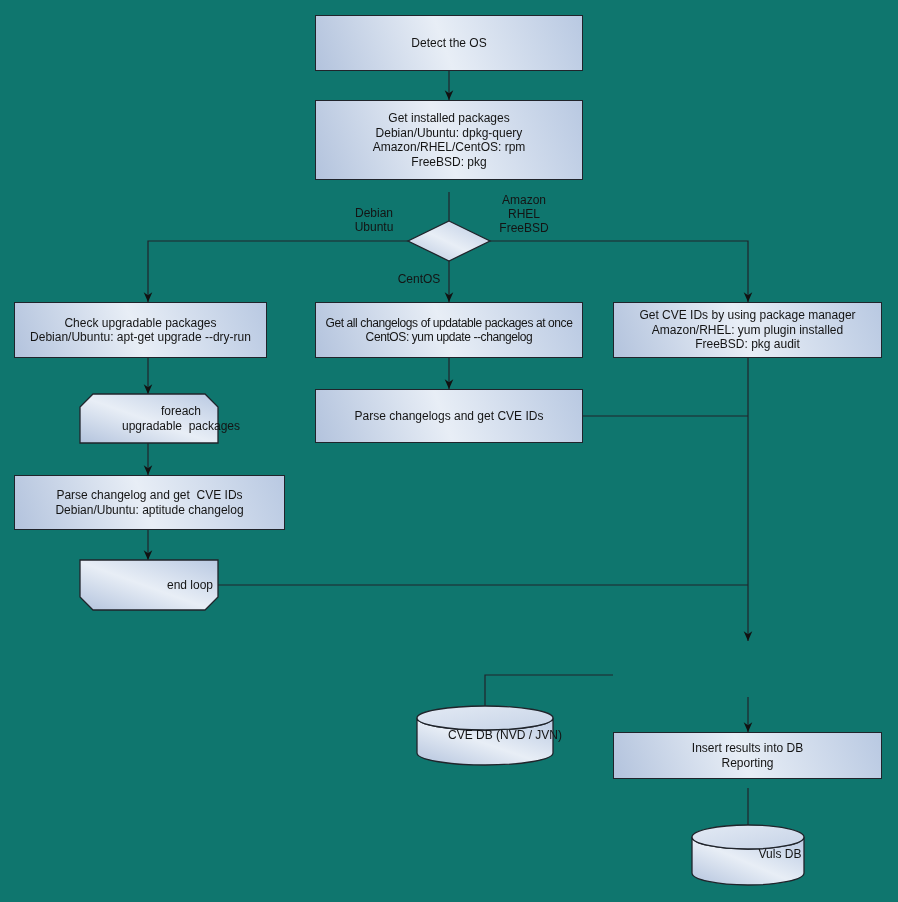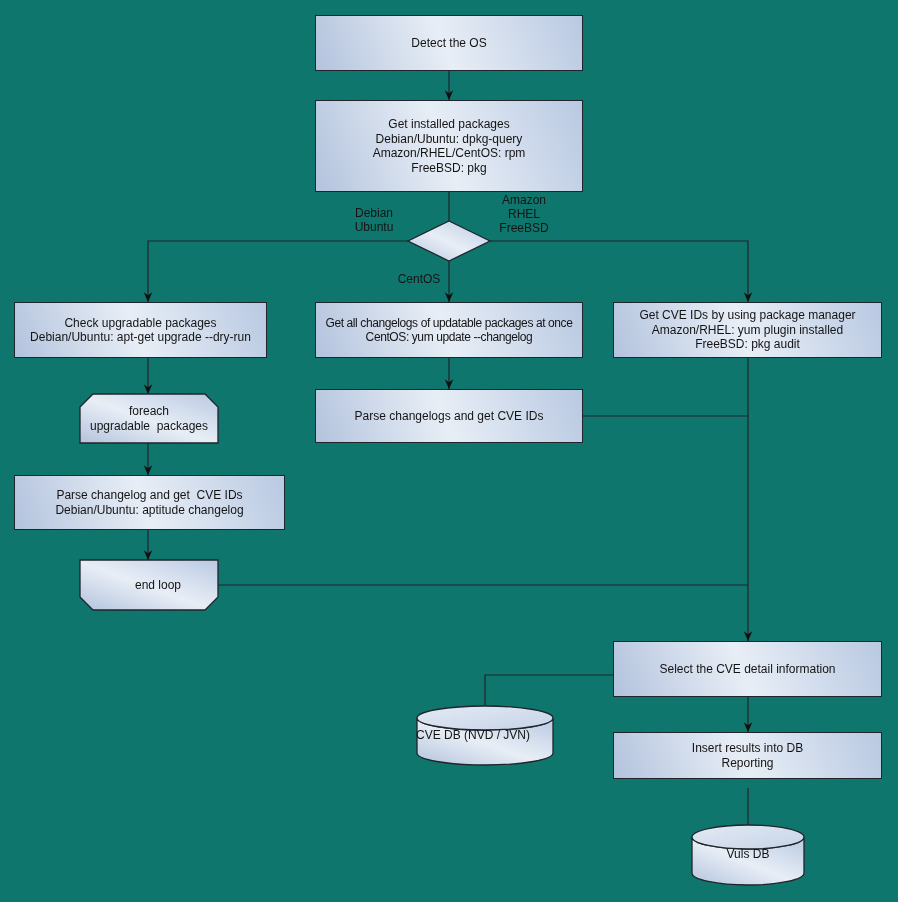--- a/index.html
+++ b/index.html
@@ -7,21 +7,21 @@
           font-family:"Liberation Sans",sans-serif;}
   svg.layer{position:absolute;left:0;top:0;}
   .node{position:absolute;display:flex;align-items:center;justify-content:center;
         text-align:center;font-size:12px;line-height:14.5px;color:#141414;
         white-space:pre-wrap;box-sizing:border-box;
         background:linear-gradient(250deg,#b9c9e2 0%,#e8eef6 52%,#b3c3dd 100%);
         border:1.4px solid #20242b;}
   .tight{letter-spacing:-0.4px;}
   .overlay{position:absolute;display:flex;align-items:center;justify-content:center;
            text-align:center;font-size:12px;line-height:14.5px;color:#141414;
-           white-space:pre-wrap;background:none;border:none;}
+           white-space:pre-wrap;background:none;border:none;margin-left:32px;}
   .edge-label{position:absolute;font-size:12px;line-height:14px;color:#141414;
               text-align:center;white-space:pre-wrap;}
   .shape{fill:url(#gradBox);stroke:#20242b;stroke-width:1.3;}
   .lid{fill:url(#gradLid);stroke:#20242b;stroke-width:1.3;}
   .edge{fill:none;stroke:#20242b;stroke-width:1.2;}
   .arrow{fill:#111;stroke:none;}
 </style>
 </head>
 <body>
 
@@ -75,41 +75,40 @@
 
     <path class="shape" d="M417 718 L417 753 A68 12 0 0 0 553 753 L553 718 A68 12 0 0 1 417 718 Z"></path>
     <ellipse class="lid" cx="485" cy="718" rx="68" ry="12"></ellipse>
 
     <path class="shape" d="M692 837 L692 873 A56 12 0 0 0 804 873 L804 837 A56 12 0 0 1 692 837 Z"></path>
     <ellipse class="lid" cx="748" cy="837" rx="56" ry="12"></ellipse>
   </svg>
 
   <div class="node" style="left:315px;top:15px;width:268px;height:56px">Detect the OS</div>
 
-  <div class="node" style="left:315px;top:100px;width:268px;height:92px">Get installed packages
+  <div class="node" style="left:315px;top:100px;width:268px;height:80px">Get installed packages
 Debian/Ubuntu: dpkg-query
 Amazon/RHEL/CentOS: rpm
 FreeBSD: pkg</div>
 
   <div class="node" style="left:14px;top:302px;width:253px;height:56px">Check upgradable packages
 Debian/Ubuntu: apt-get upgrade --dry-run</div>
 
   <div class="node tight" style="left:315px;top:302px;width:268px;height:56px">Get all changelogs of updatable packages at once
 CentOS: yum update --changelog</div>
 
   <div class="node" style="left:613px;top:302px;width:269px;height:56px">Get CVE IDs by using package manager
 Amazon/RHEL: yum plugin installed
 FreeBSD: pkg audit</div>
 
   <div class="node" style="left:315px;top:389px;width:268px;height:54px">Parse changelogs and get CVE IDs</div>
 
   <div class="node" style="left:14px;top:475px;width:271px;height:55px">Parse changelog and get  CVE IDs
 Debian/Ubuntu: aptitude changelog</div>
 
-  <div class="node" style="left:613px;top:641px;width:269px;height:56px">Select the CVE detail information</div>
 
   <div class="node" style="left:613px;top:732px;width:269px;height:47px">Insert results into DB
 Reporting</div>
 
   <div class="overlay" style="left:80px;top:394px;width:138px;height:49px">foreach
 upgradable  packages</div>
 
   <div class="overlay" style="left:80px;top:560px;width:156px;height:50px">end loop</div>
 
   <div class="overlay" style="left:405px;top:717px;width:136px;height:36px">CVE DB (NVD / JVN)</div>

